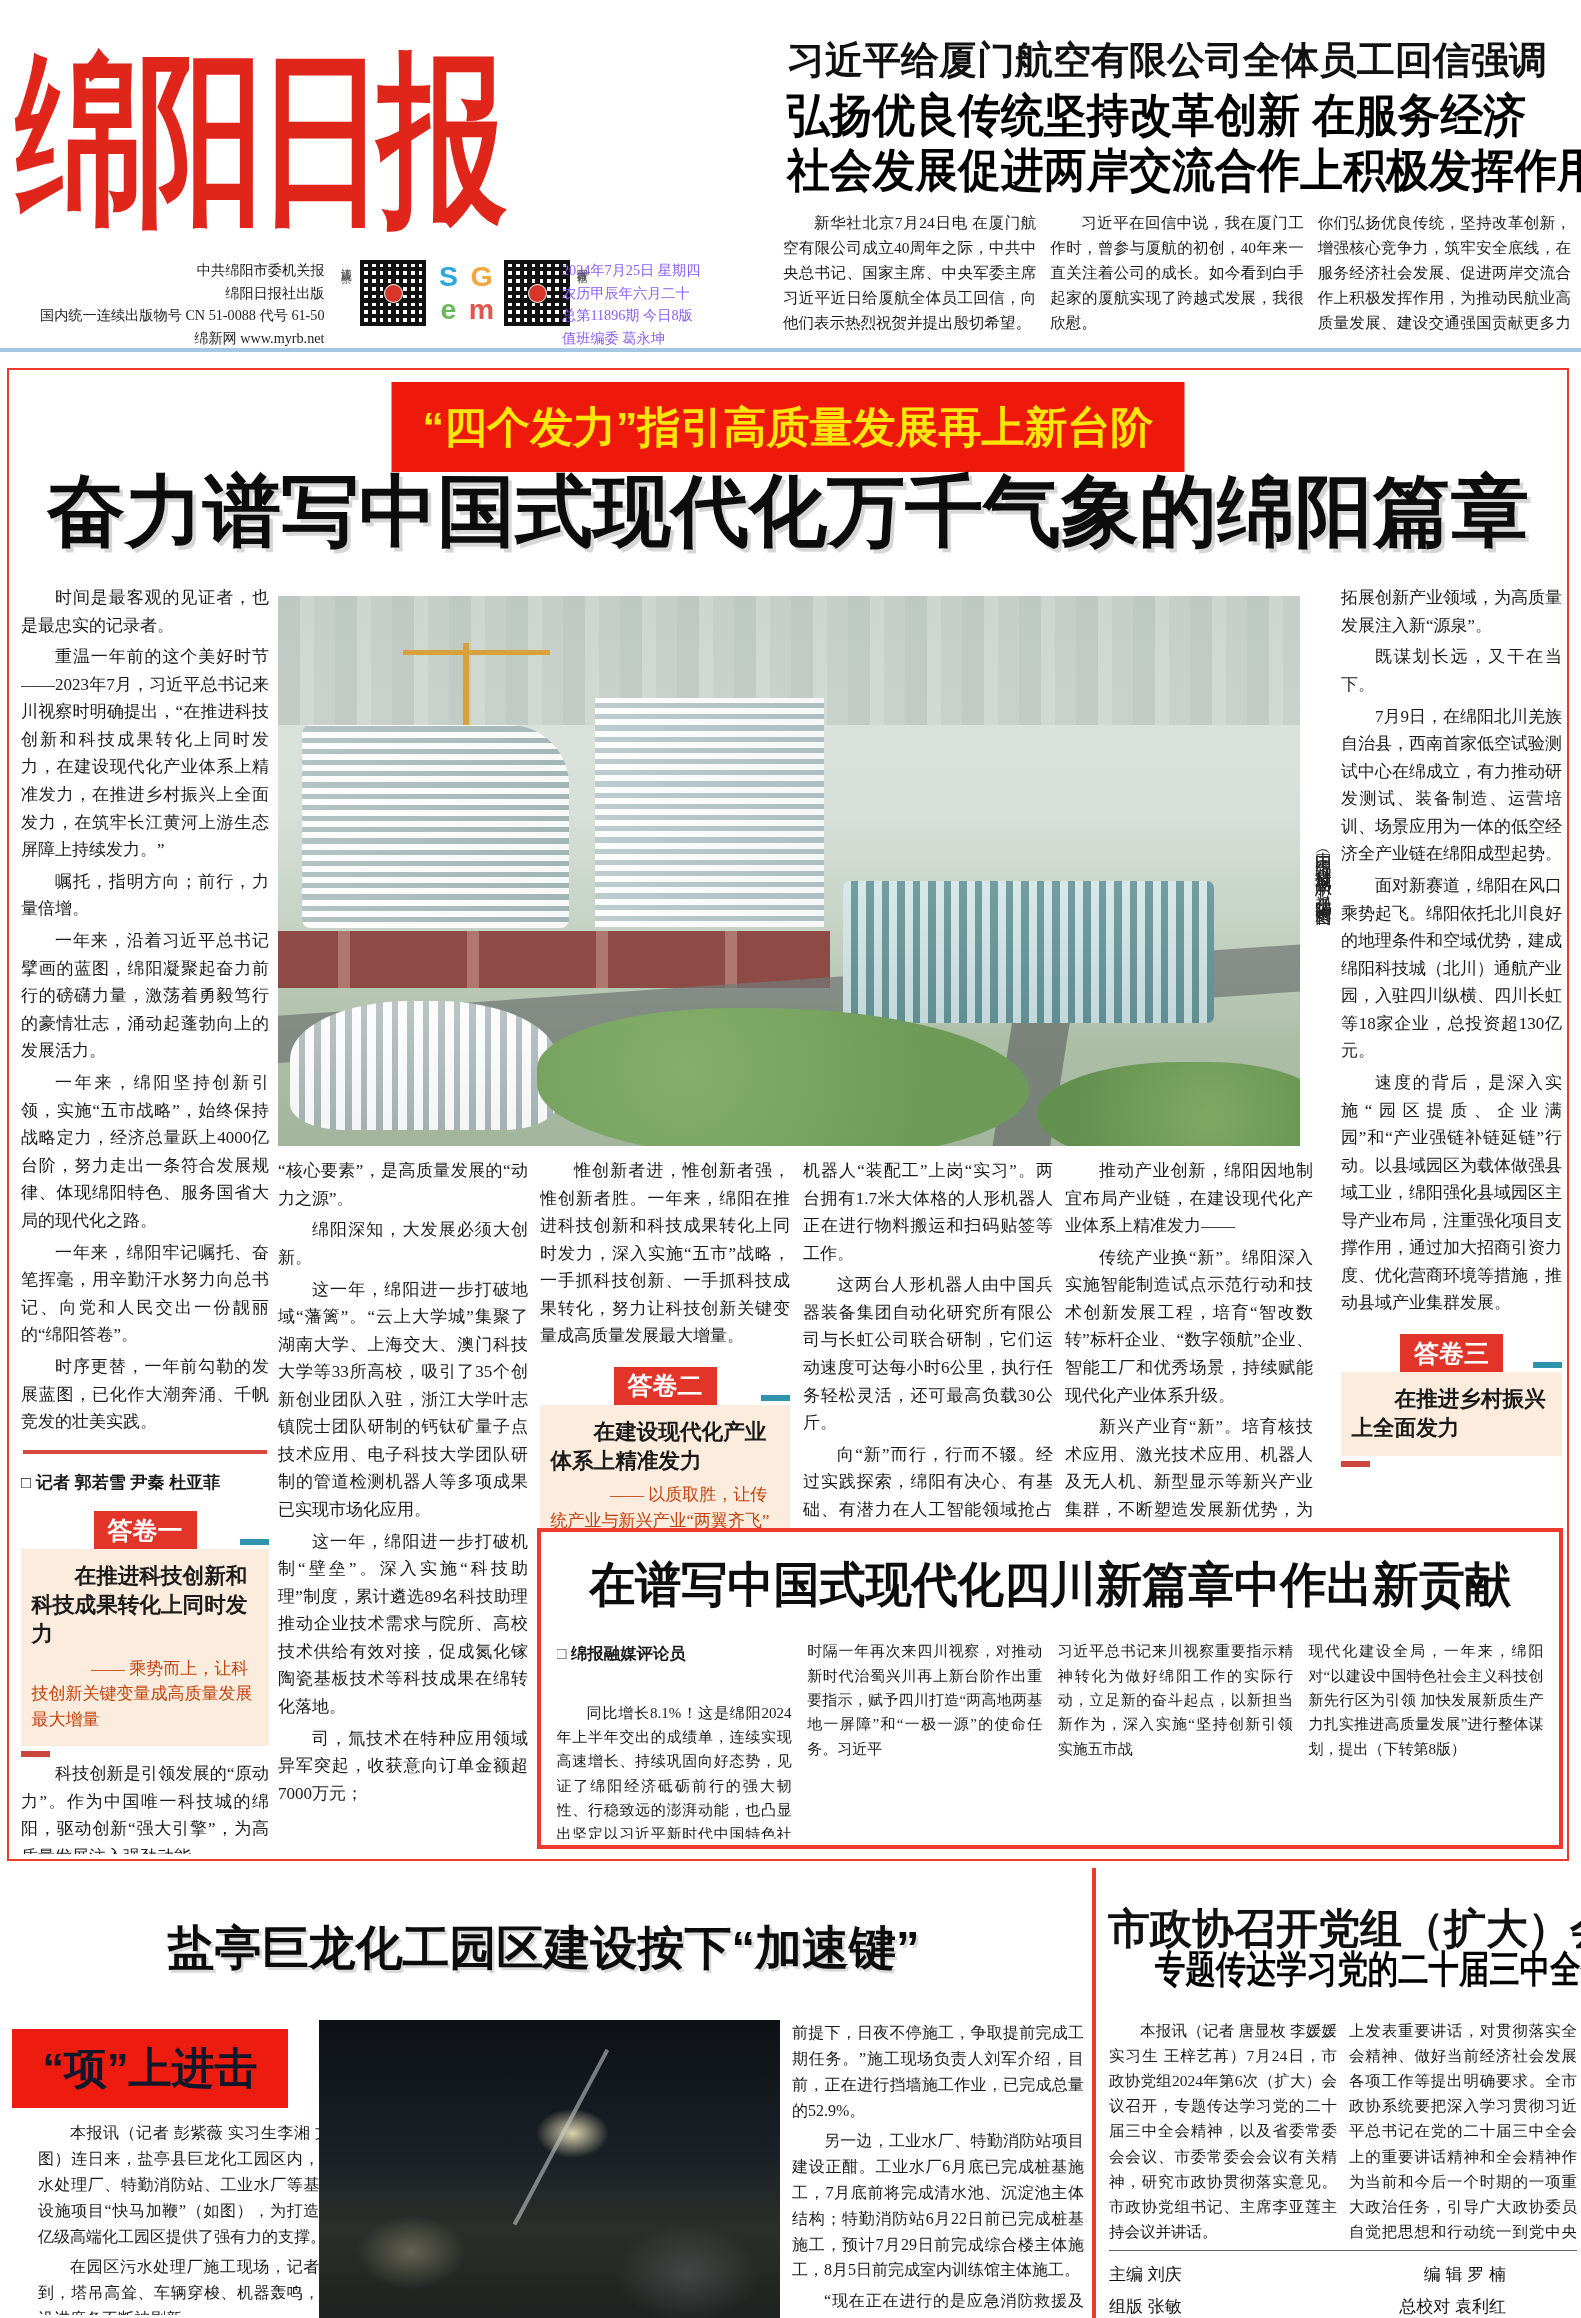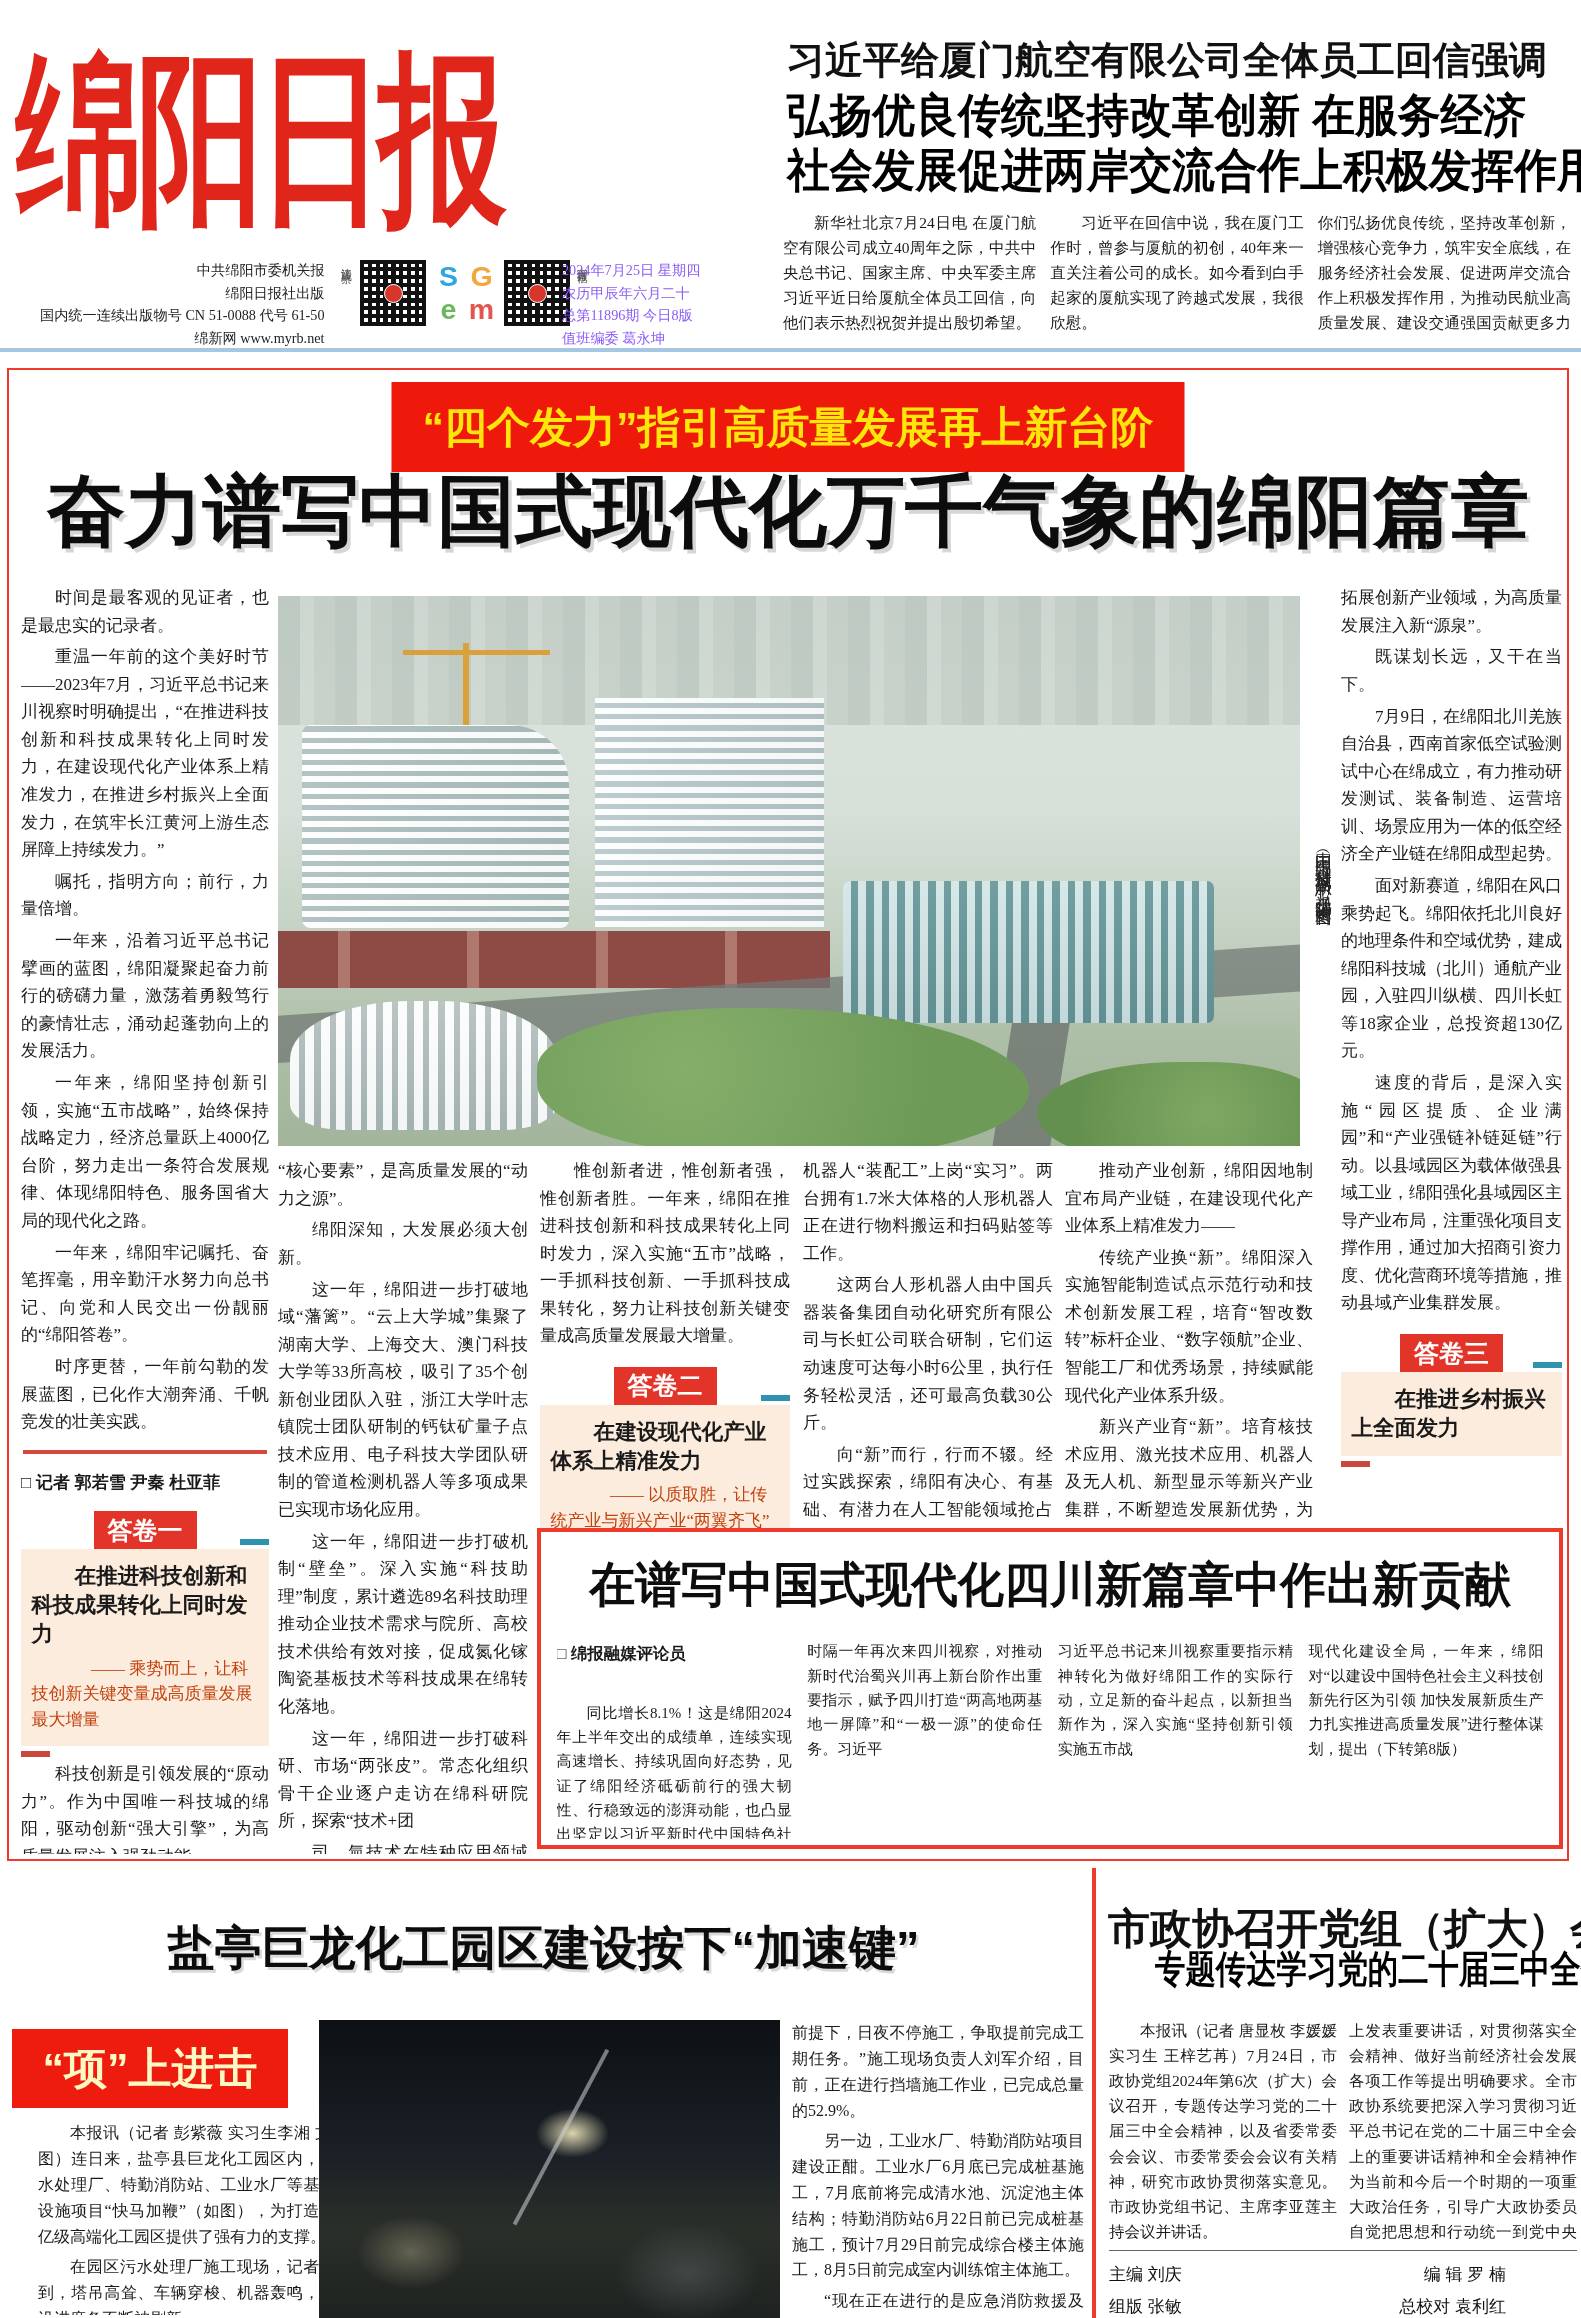--- a/index.html
+++ b/index.html
@@ -96,21 +96,21 @@
   .cm-title{margin-top:21px;text-align:center;font-family:"Liberation Sans",sans-serif;
       font-weight:800;font-size:48px;color:#0d0d0d;white-space:nowrap;transform:scaleX(.96);}
   .cm-body{display:flex;gap:15.5px;margin:22.4px 15.5px 0;height:200px;overflow:hidden;font-size:15px;}
   .cm-body .ccol{flex:1;}
   .cm-byline{font-family:"Liberation Sans",sans-serif;font-weight:700;font-size:16.4px;margin:3.5px 0 36px;}
 
   
   .bl-headline{left:112px;top:1917px;width:863px;text-align:center;
       font-family:"Liberation Sans",sans-serif;font-weight:800;font-size:47px;color:#0c0c0c;
       text-shadow:2.6px 2.6px 0 rgba(0,0,0,.15);white-space:nowrap;}
-  .badge-xiang{left:12px;top:2029px;width:276px;height:79px;background:#ee1c0f;color:#fef9c3;
+  .badge-xiang{left:12px;top:2029px;width:276px;height:79px;background:#ee1c0f;color:#0f172a;
       font-family:"Liberation Sans",sans-serif;font-weight:900;font-size:43px;line-height:79px;
       text-align:center;}
   .bl-col{font-size:16px;overflow:hidden;}
   .photo-night{left:319px;top:2020px;width:461px;height:298px;overflow:hidden;
       background:radial-gradient(78px 52px at 20% 78%, rgba(255,240,190,.28), transparent 70%),
                  radial-gradient(52px 35px at 55% 38%, rgba(255,244,200,.85), transparent 70%),
                  radial-gradient(104px 69px at 80% 85%, rgba(200,210,220,.18), transparent 70%),
                  linear-gradient(180deg,#0d1115 0%,#1a2026 45%,#2b2f2a 70%,#1e2220 100%);}
   .pn-boom{position:absolute;left:52%;top:6%;width:3.5px;height:198px;background:#cfd3d6;opacity:.55;transform:rotate(28deg);}
   .v-divider{left:1092px;top:1868px;width:4.3px;height:450px;background:#ee3a2c;}
@@ -218,21 +218,20 @@
     <div class="ph ph-green"></div>
     <div class="ph ph-green2"></div>
   </div>
   <div class="caption-strip abs">中国（绵阳）科技城创新中心 （视觉绵阳资料图）</div>
 
   <div class="mcol cont-first" style="left:269px;top:787px;width:250px;height:697px;">
       <p class="para">“核心要素”，是高质量发展的“动力之源”。</p>
       <p class="para">绵阳深知，大发展必须大创新。</p>
       <p class="para">这一年，绵阳进一步打破地域“藩篱”。“云上大学城”集聚了湖南大学、上海交大、澳门科技大学等33所高校，吸引了35个创新创业团队入驻，浙江大学叶志镇院士团队研制的钙钛矿量子点技术应用、电子科技大学团队研制的管道检测机器人等多项成果已实现市场化应用。</p>
       <p class="para">这一年，绵阳进一步打破机制“壁垒”。深入实施“科技助理”制度，累计遴选89名科技助理推动企业技术需求与院所、高校技术供给有效对接，促成氮化镓陶瓷基板技术等科技成果在绵转化落地。</p>
-      <p class="para">这一年，绵阳进一步打破科研、市场“两张皮”。常态化组织骨干企业逐户走访在绵科研院所，探索“技术+团</p>
       <p class="para">司，氚技术在特种应用领域异军突起，收获意向订单金额超7000万元；</p>
     </div>
 
   <div class="mcol" style="left:531px;top:787px;width:250px;height:371px;">
     <div>
         <p class="para">惟创新者进，惟创新者强，惟创新者胜。一年来，绵阳在推进科技创新和科技成果转化上同时发力，深入实施“五市”战略，一手抓科技创新、一手抓科技成果转化，努力让科技创新关键变量成高质量发展最大增量。</p>
       </div>
     <div class="dj-wrap">
       <div class="dj-badge">答卷二</div>
       <div class="dj-box">

